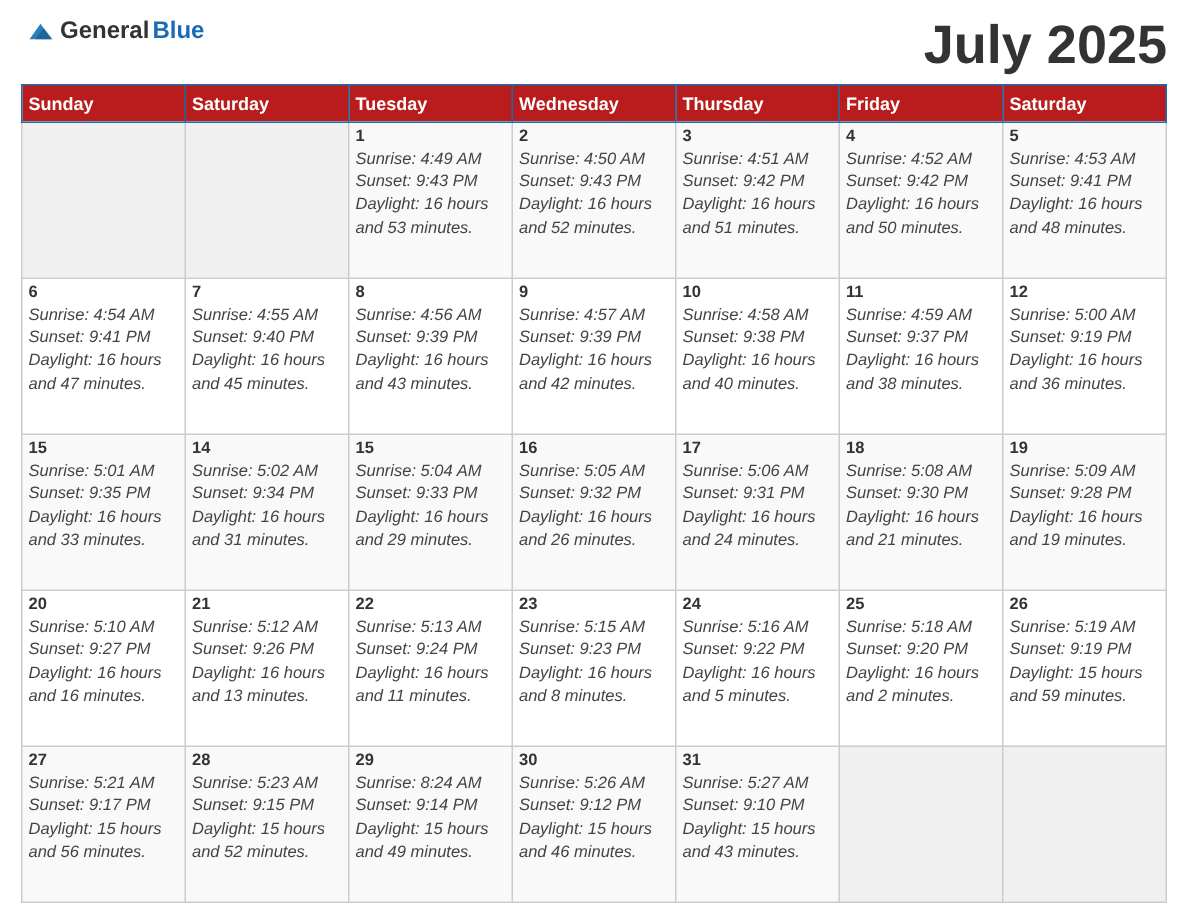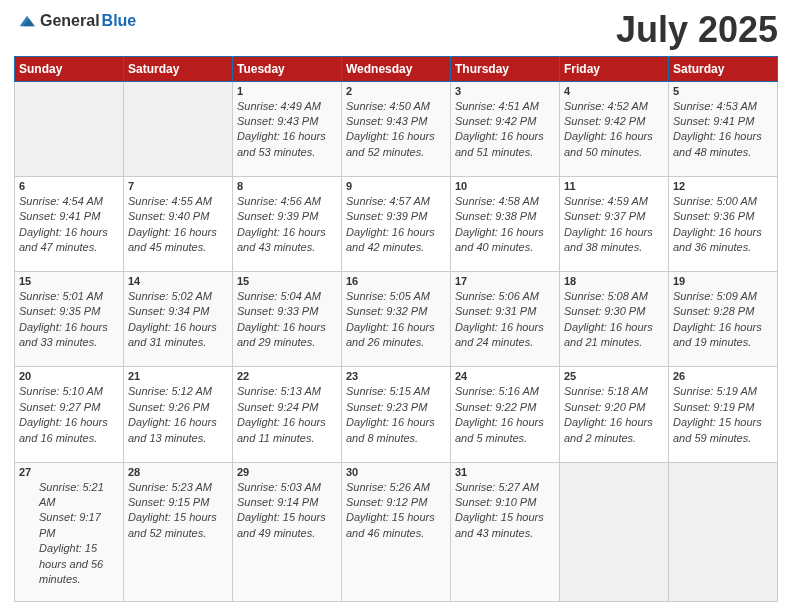--- a/index.html
+++ b/index.html
@@ -203,21 +203,21 @@
           </td>
           <td>
             <span class="day-number">11</span>
             <div class="day-info" style="white-space: pre-line;">Sunrise: 4:59 AM
 Sunset: 9:37 PM
 Daylight: 16 hours and 38 minutes.</div>
           </td>
           <td>
             <span class="day-number">12</span>
             <div class="day-info" style="white-space: pre-line;">Sunrise: 5:00 AM
-Sunset: 9:36 PM
+Sunset: 9:19 PM
 Daylight: 16 hours and 36 minutes.</div>
           </td>
         </tr>
         <tr>
           <td>
             <span class="day-number">15</span>
             <div class="day-info" style="white-space: pre-line;">Sunrise: 5:01 AM
 Sunset: 9:35 PM
 Daylight: 16 hours and 33 minutes.</div>
           </td>
@@ -298,33 +298,33 @@
           <td>
             <span class="day-number">26</span>
             <div class="day-info" style="white-space: pre-line;">Sunrise: 5:19 AM
 Sunset: 9:19 PM
 Daylight: 15 hours and 59 minutes.</div>
           </td>
         </tr>
         <tr>
           <td>
             <span class="day-number">27</span>
-            <div class="day-info" style="white-space: pre-line; margin-left: 20px;">Sunrise: 5:21 AM
+            <div class="day-info" style="white-space: pre-line;">Sunrise: 5:21 AM
 Sunset: 9:17 PM
 Daylight: 15 hours and 56 minutes.</div>
           </td>
           <td>
             <span class="day-number">28</span>
             <div class="day-info" style="white-space: pre-line;">Sunrise: 5:23 AM
 Sunset: 9:15 PM
 Daylight: 15 hours and 52 minutes.</div>
           </td>
           <td>
             <span class="day-number">29</span>
-            <div class="day-info" style="white-space: pre-line;">Sunrise: 5:03 AM
+            <div class="day-info" style="white-space: pre-line;">Sunrise: 8:24 AM
 Sunset: 9:14 PM
 Daylight: 15 hours and 49 minutes.</div>
           </td>
           <td>
             <span class="day-number">30</span>
             <div class="day-info" style="white-space: pre-line;">Sunrise: 5:26 AM
 Sunset: 9:12 PM
 Daylight: 15 hours and 46 minutes.</div>
           </td>
           <td>

